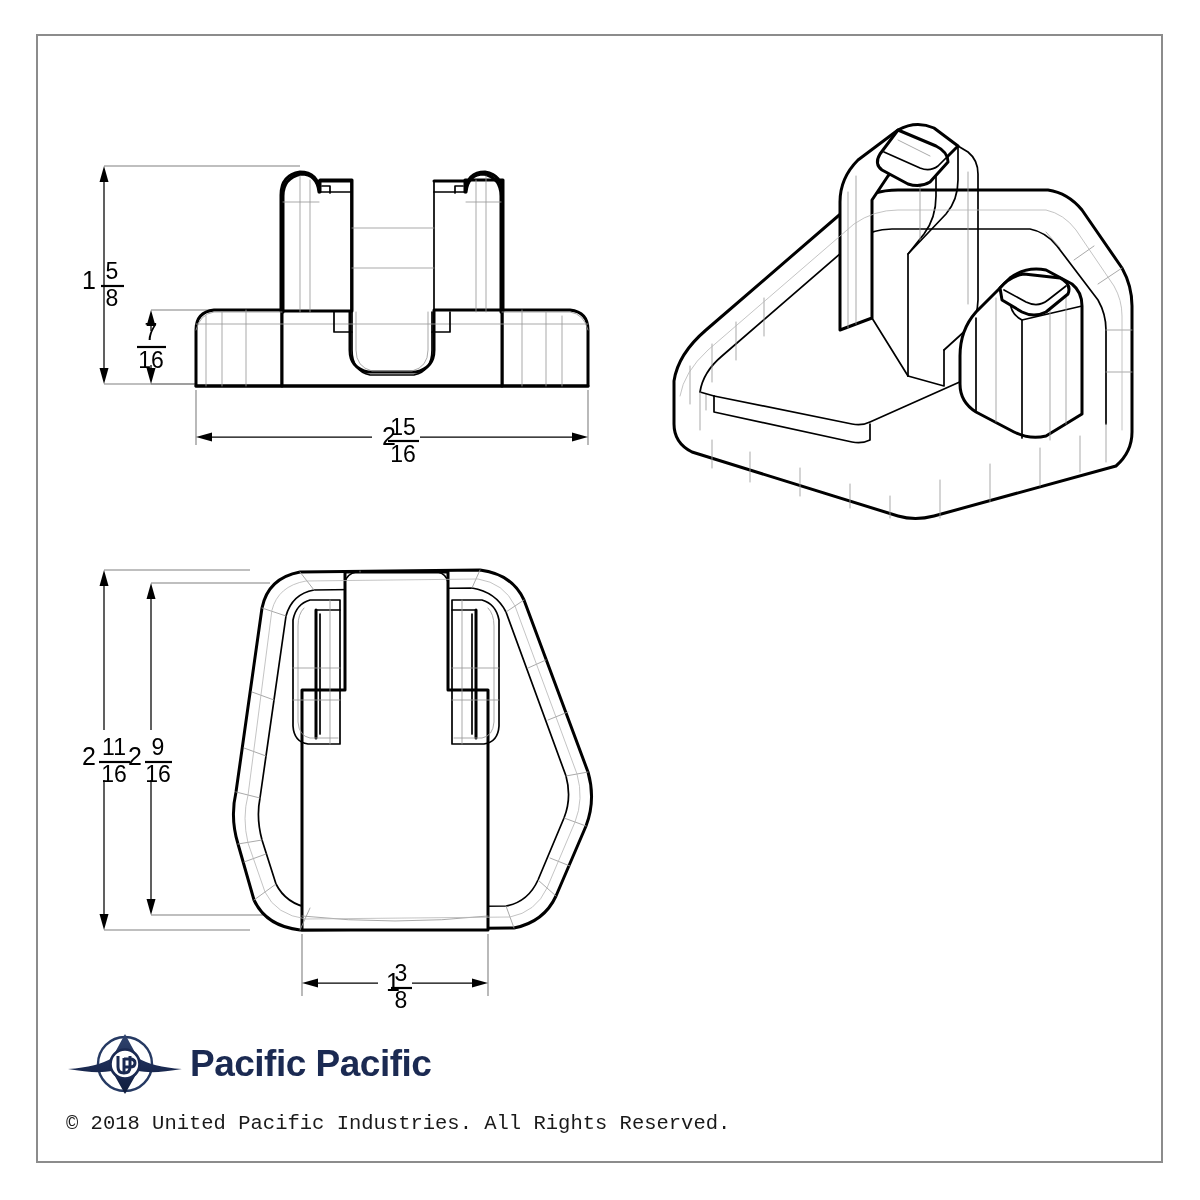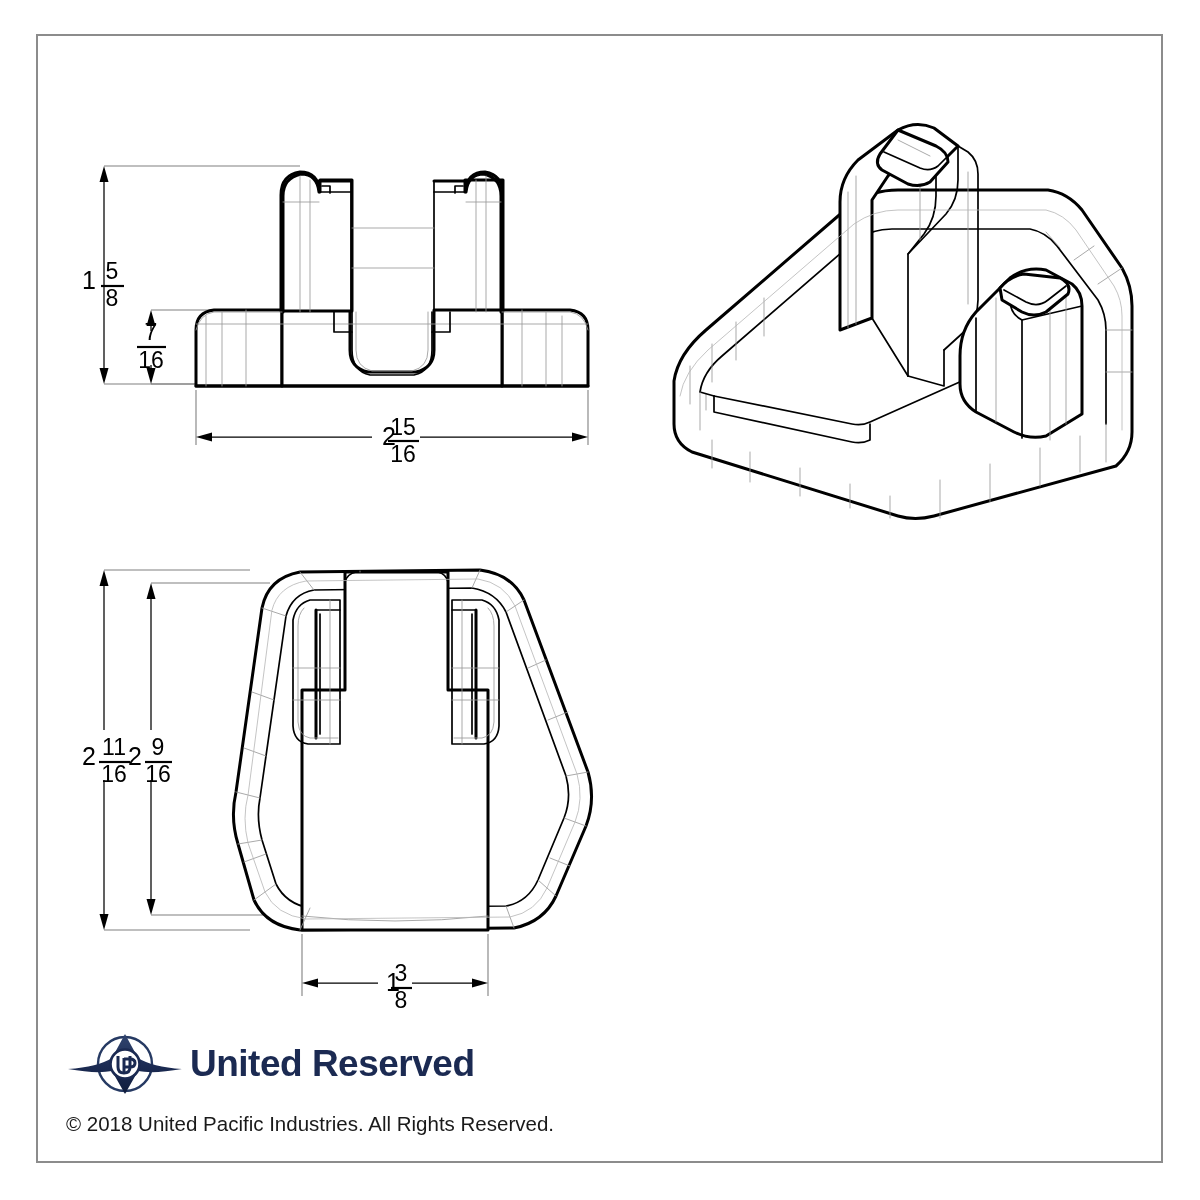--- a/index.html
+++ b/index.html
@@ -61,21 +61,21 @@
   .brand-mark { width: 118px; height: 72px; flex: 0 0 auto; }
   .brand-word {
     font-family: "Liberation Sans", sans-serif;
     font-size: 37px;
     font-weight: bold;
     letter-spacing: -0.5px;
     margin-left: 6px;
     white-space: nowrap;
   }
   .copyright {
-    font-family: Liberation Sans, sans-serif;
+    font-family: Liberation Mono, monospace;
     font-size: 20.5px;
     color: #1a1a1a;
     margin-top: 12px;
     white-space: nowrap;
   }
 </style>
 </head>
 <body>
 
 <div id="sheet">
@@ -513,19 +513,19 @@
                  Q 30,46 2,41
                  Q 32,39 46,30 Z"></path>
 
         <circle cx="59" cy="36" r="14.5" fill="#ffffff" stroke="#1b2a52" stroke-width="2.6"></circle>
 
         <path fill="none" stroke="#1b2a52" stroke-width="3" d="M 52,28 L 52,39 Q 52,45 58,45 Q 64,45 64,39 L 64,28"></path>
 
         <path fill="none" stroke="#1b2a52" stroke-width="3" d="M 58,30 L 58,46 M 58,31 L 64,31 Q 69,31 69,35 Q 69,39 64,39 L 58,39"></path>
       </svg>
 
-      <div class="brand-word" style="color:#1b2a52;">United Reserved</div>
+      <div class="brand-word" style="color:#1b2a52;">Pacific Pacific</div>
     </div>
 
     <div class="copyright">© 2018 United Pacific Industries. All Rights Reserved.</div>
   </div>
 
 </div>
 
 </body></html>

